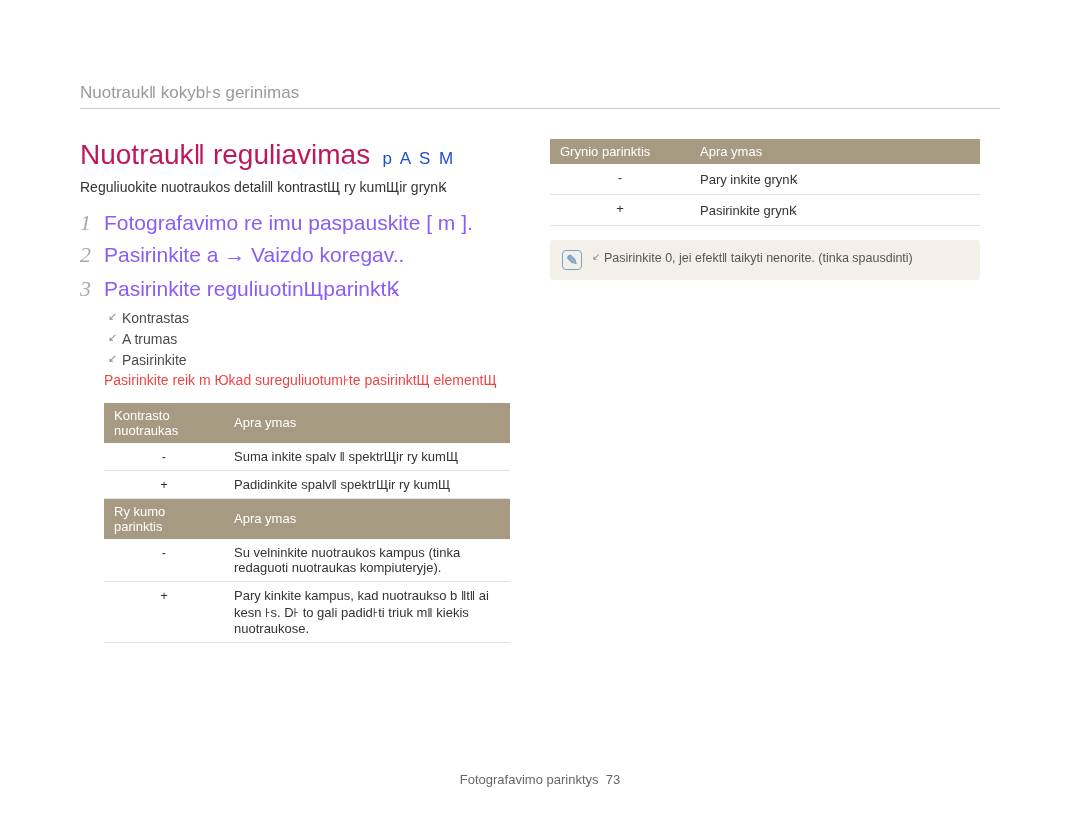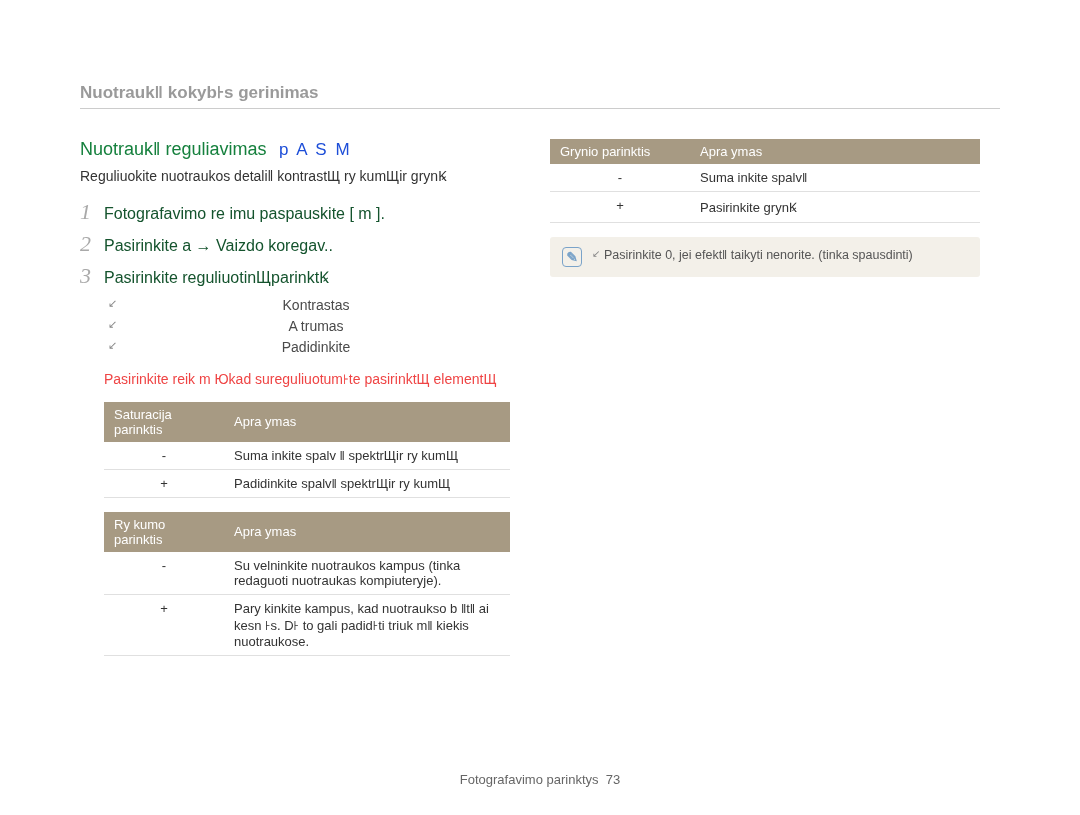--- a/index.html
+++ b/index.html
@@ -8,34 +8,34 @@
     width: 1080px;
     height: 815px;
     background: #ffffff;
     padding: 80px 80px 0 80px;
     position: relative;
     color: #333;
   }
   .page-title {
     color: #9a9a9a;
     font-size: 17px;
-    font-weight: 700;
+    font-weight: 400;
     border-bottom: 1px solid #ccc;
     padding-bottom: 5px;
     margin-bottom: 30px;
   }
   .columns {
     display: flex;
     gap: 40px;
   }
   .col-left { width: 430px; }
   .col-right { width: 430px; }
   .section-title {
-    color: #15803d;
-    font-size: 18px;
+    color: #be185d;
+    font-size: 28px;
     font-weight: 400;
     display: inline;
   }
   .section-modes {
     color: #1d4ed8;
     font-size: 17px;
     letter-spacing: 2px;
     margin-left: 8px;
   }
   .section-desc {
@@ -52,28 +52,26 @@
   }
   .step-num {
     font-family: Georgia, 'Times New Roman', serif;
     font-style: italic;
     color: #a9a9a9;
     font-size: 22px;
     width: 24px;
     flex-shrink: 0;
   }
   .step-text {
-    font-size: 16px;
-    color: #14532d;
+    font-size: 21px;
+    color: #8b5cf6;
   }
   .bullet-list {
     margin-left: 28px;
     margin-top: 4px;
-    margin-bottom: 12px;
-    text-align: center;
   }
   .bullet-item {
     font-size: 14px;
     color: #4a4a4a;
     line-height: 1.5;
     position: relative;
     padding-left: 14px;
   }
   .bullet-item::before {
     content: "↙";
@@ -86,21 +84,21 @@
     font-size: 14px;
     color: #ef4444;
     margin-left: 24px;
     margin-bottom: 12px;
     line-height: 1.4;
   }
   table.opt-table {
     width: 100%;
     border-collapse: collapse;
     font-size: 13px;
-    margin-bottom: 14px;
+    margin-bottom: 0;
   }
   table.opt-table thead th {
     background: #a79a83;
     color: #fff;
     font-weight: 400;
     text-align: left;
     padding: 5px 10px;
   }
   table.opt-table tbody td {
     padding: 6px 10px;
@@ -183,29 +181,29 @@
       </div>
       <div class="step">
         <span class="step-num">3</span>
         <span class="step-text">Pasirinkite reguliuotinЩparinktꝂ</span>
       </div>
     </div>
 
     <div class="bullet-list">
       <div class="bullet-item">Kontrastas</div>
       <div class="bullet-item">A trumas</div>
-      <div class="bullet-item">Padidinkite</div>
+      <div class="bullet-item">Pasirinkite</div>
     </div>
 
     <div class="paragraph">Pasirinkite reik m Юkad sureguliuotum꜔te pasirinktЩ elementЩ</div>
 
     <table class="opt-table" style="margin-left:24px; width:calc(100% - 24px);">
       <thead>
         <tr>
-          <th>Saturacija parinktis</th>
+          <th>Kontrasto nuotraukas</th>
           <th>Apra ymas</th>
         </tr>
       </thead>
       <tbody>
         <tr>
           <td>-</td>
           <td>Suma inkite spalv ǁ spektrЩir ry kumЩ</td>
         </tr>
         <tr>
           <td>+</td>
@@ -240,21 +238,21 @@
     <table class="opt-table">
       <thead>
         <tr>
           <th style="width:140px;">Grynio parinktis</th>
           <th>Apra ymas</th>
         </tr>
       </thead>
       <tbody>
         <tr>
           <td>-</td>
-          <td>Suma inkite spalvǁ</td>
+          <td>Pary inkite grynꝂ</td>
         </tr>
         <tr>
           <td>+</td>
           <td>Pasirinkite grynꝂ</td>
         </tr>
       </tbody>
     </table>
 
     <div class="note-box">
       <div class="note-icon">✎</div>

